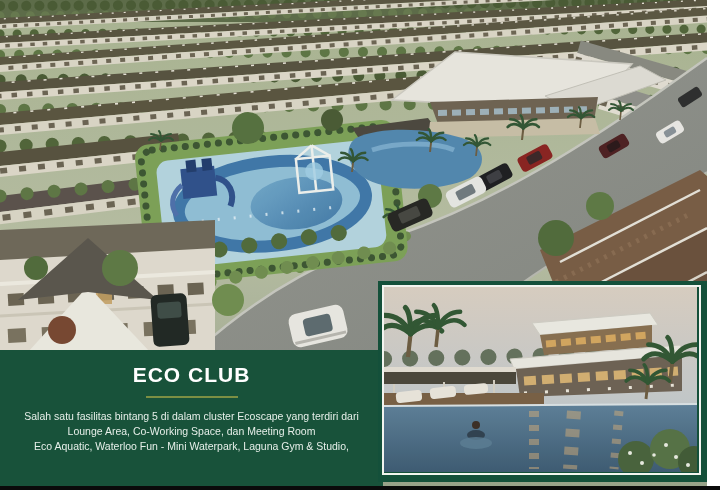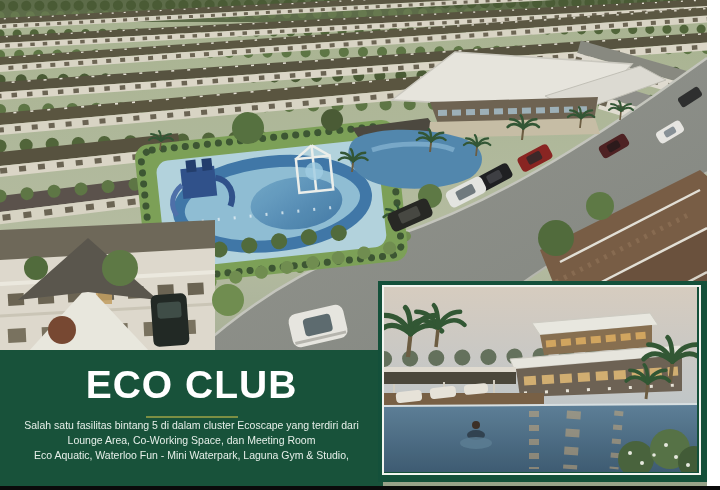--- a/index.html
+++ b/index.html
@@ -8,23 +8,23 @@
   
   #main-photo{position:absolute;left:0;top:0;width:707px;height:486px;overflow:hidden;
               filter:blur(0.3px) saturate(0.95);}
   
   #right-margin{position:absolute;left:707px;top:0;width:13px;height:486px;background:#ffffff;}
   
   #bottom-bar{position:absolute;left:0;top:486px;width:720px;height:4px;background:#0a0a0a;}
   
   #banner{position:absolute;left:0;top:350px;width:383px;height:136px;background:#18523a;
           color:#ffffff;text-align:center;}
-  #banner .title{margin-top:13px;font-size:39px;font-weight:700;letter-spacing:1px;color:#ffffff;}
+  #banner .title{margin-top:13px;font-size:21px;font-weight:700;letter-spacing:1px;color:#ffffff;}
   #banner .divider{width:92px;height:2px;margin:9px auto 0 auto;background:#7c8f43;}
-  #banner .desc{font-size:10.5px;line-height:15px;color:#e6efe9;white-space:nowrap;}
+  #banner .desc{margin-top:11px;font-size:10.5px;line-height:15px;color:#e6efe9;white-space:nowrap;}
   
   #inset{position:absolute;left:378px;top:281px;width:329px;height:201px;background:#14503a;}
   #inset .inner{position:absolute;left:4px;top:4px;right:6px;bottom:7px;border:2px solid #f2f4ef;
                 overflow:hidden;}
   #inset svg{display:block;filter:blur(0.3px);}
 </style>
 </head>
 <body>
 
 <div id="stage">

